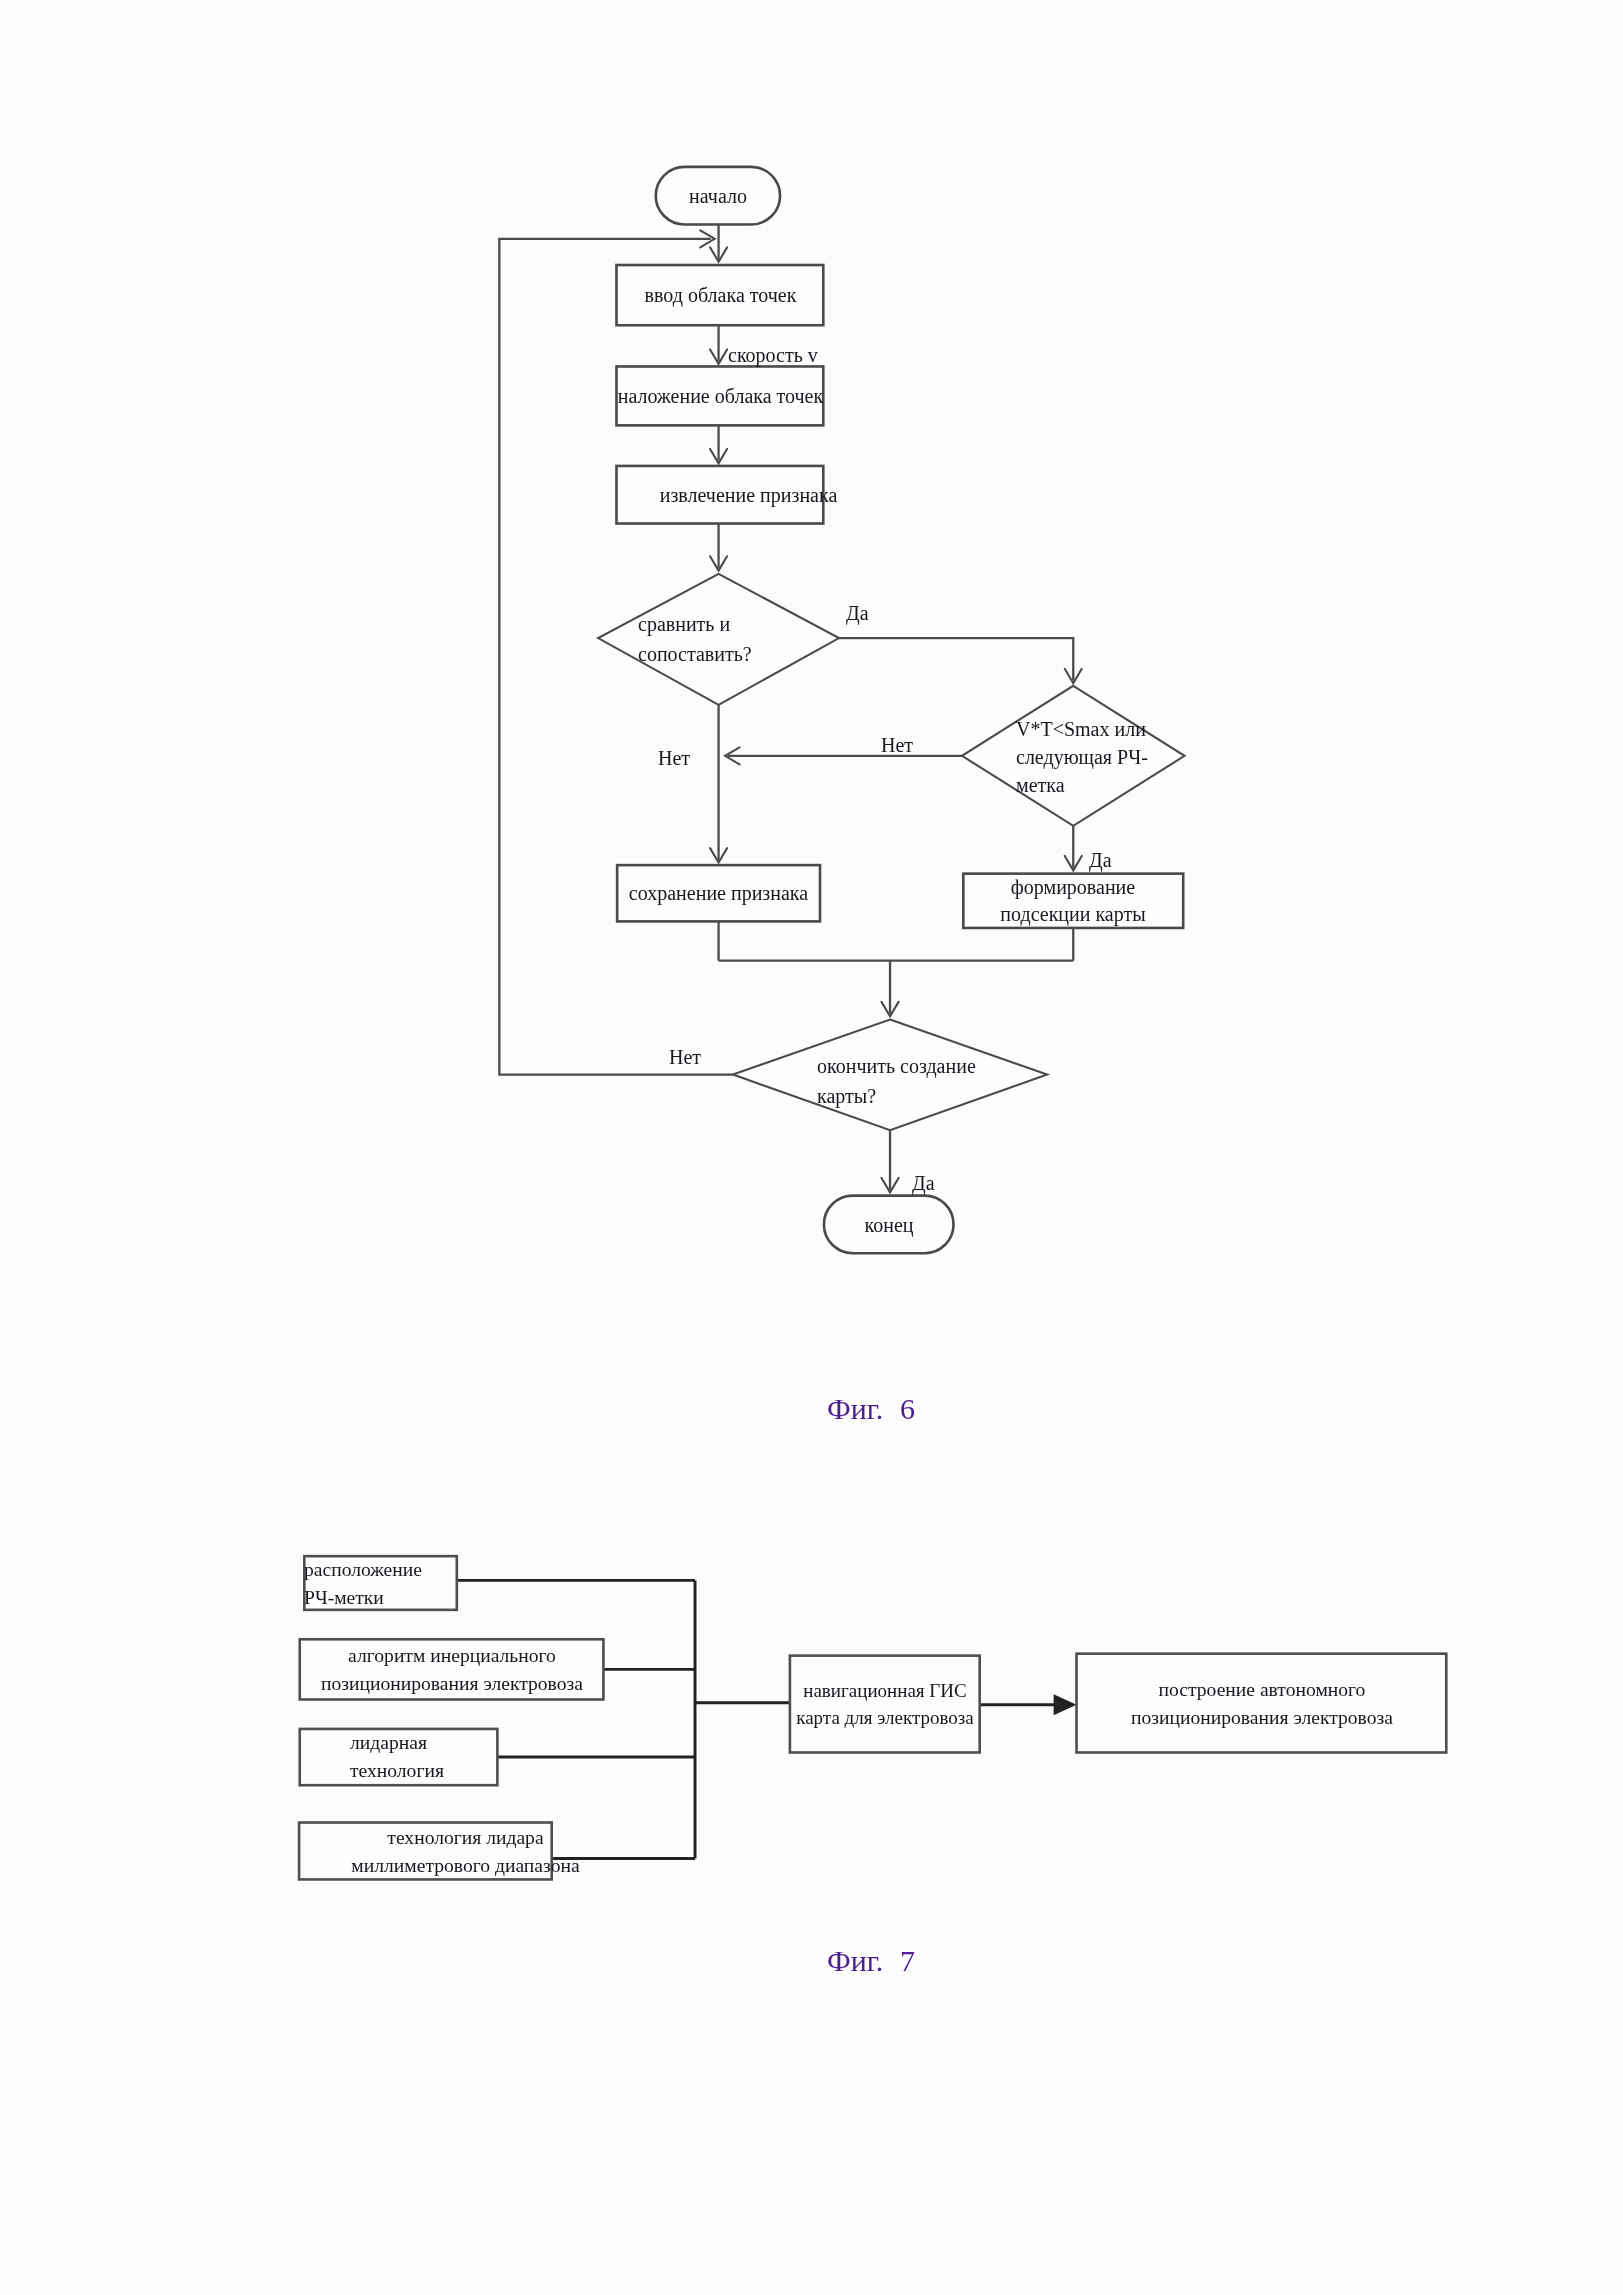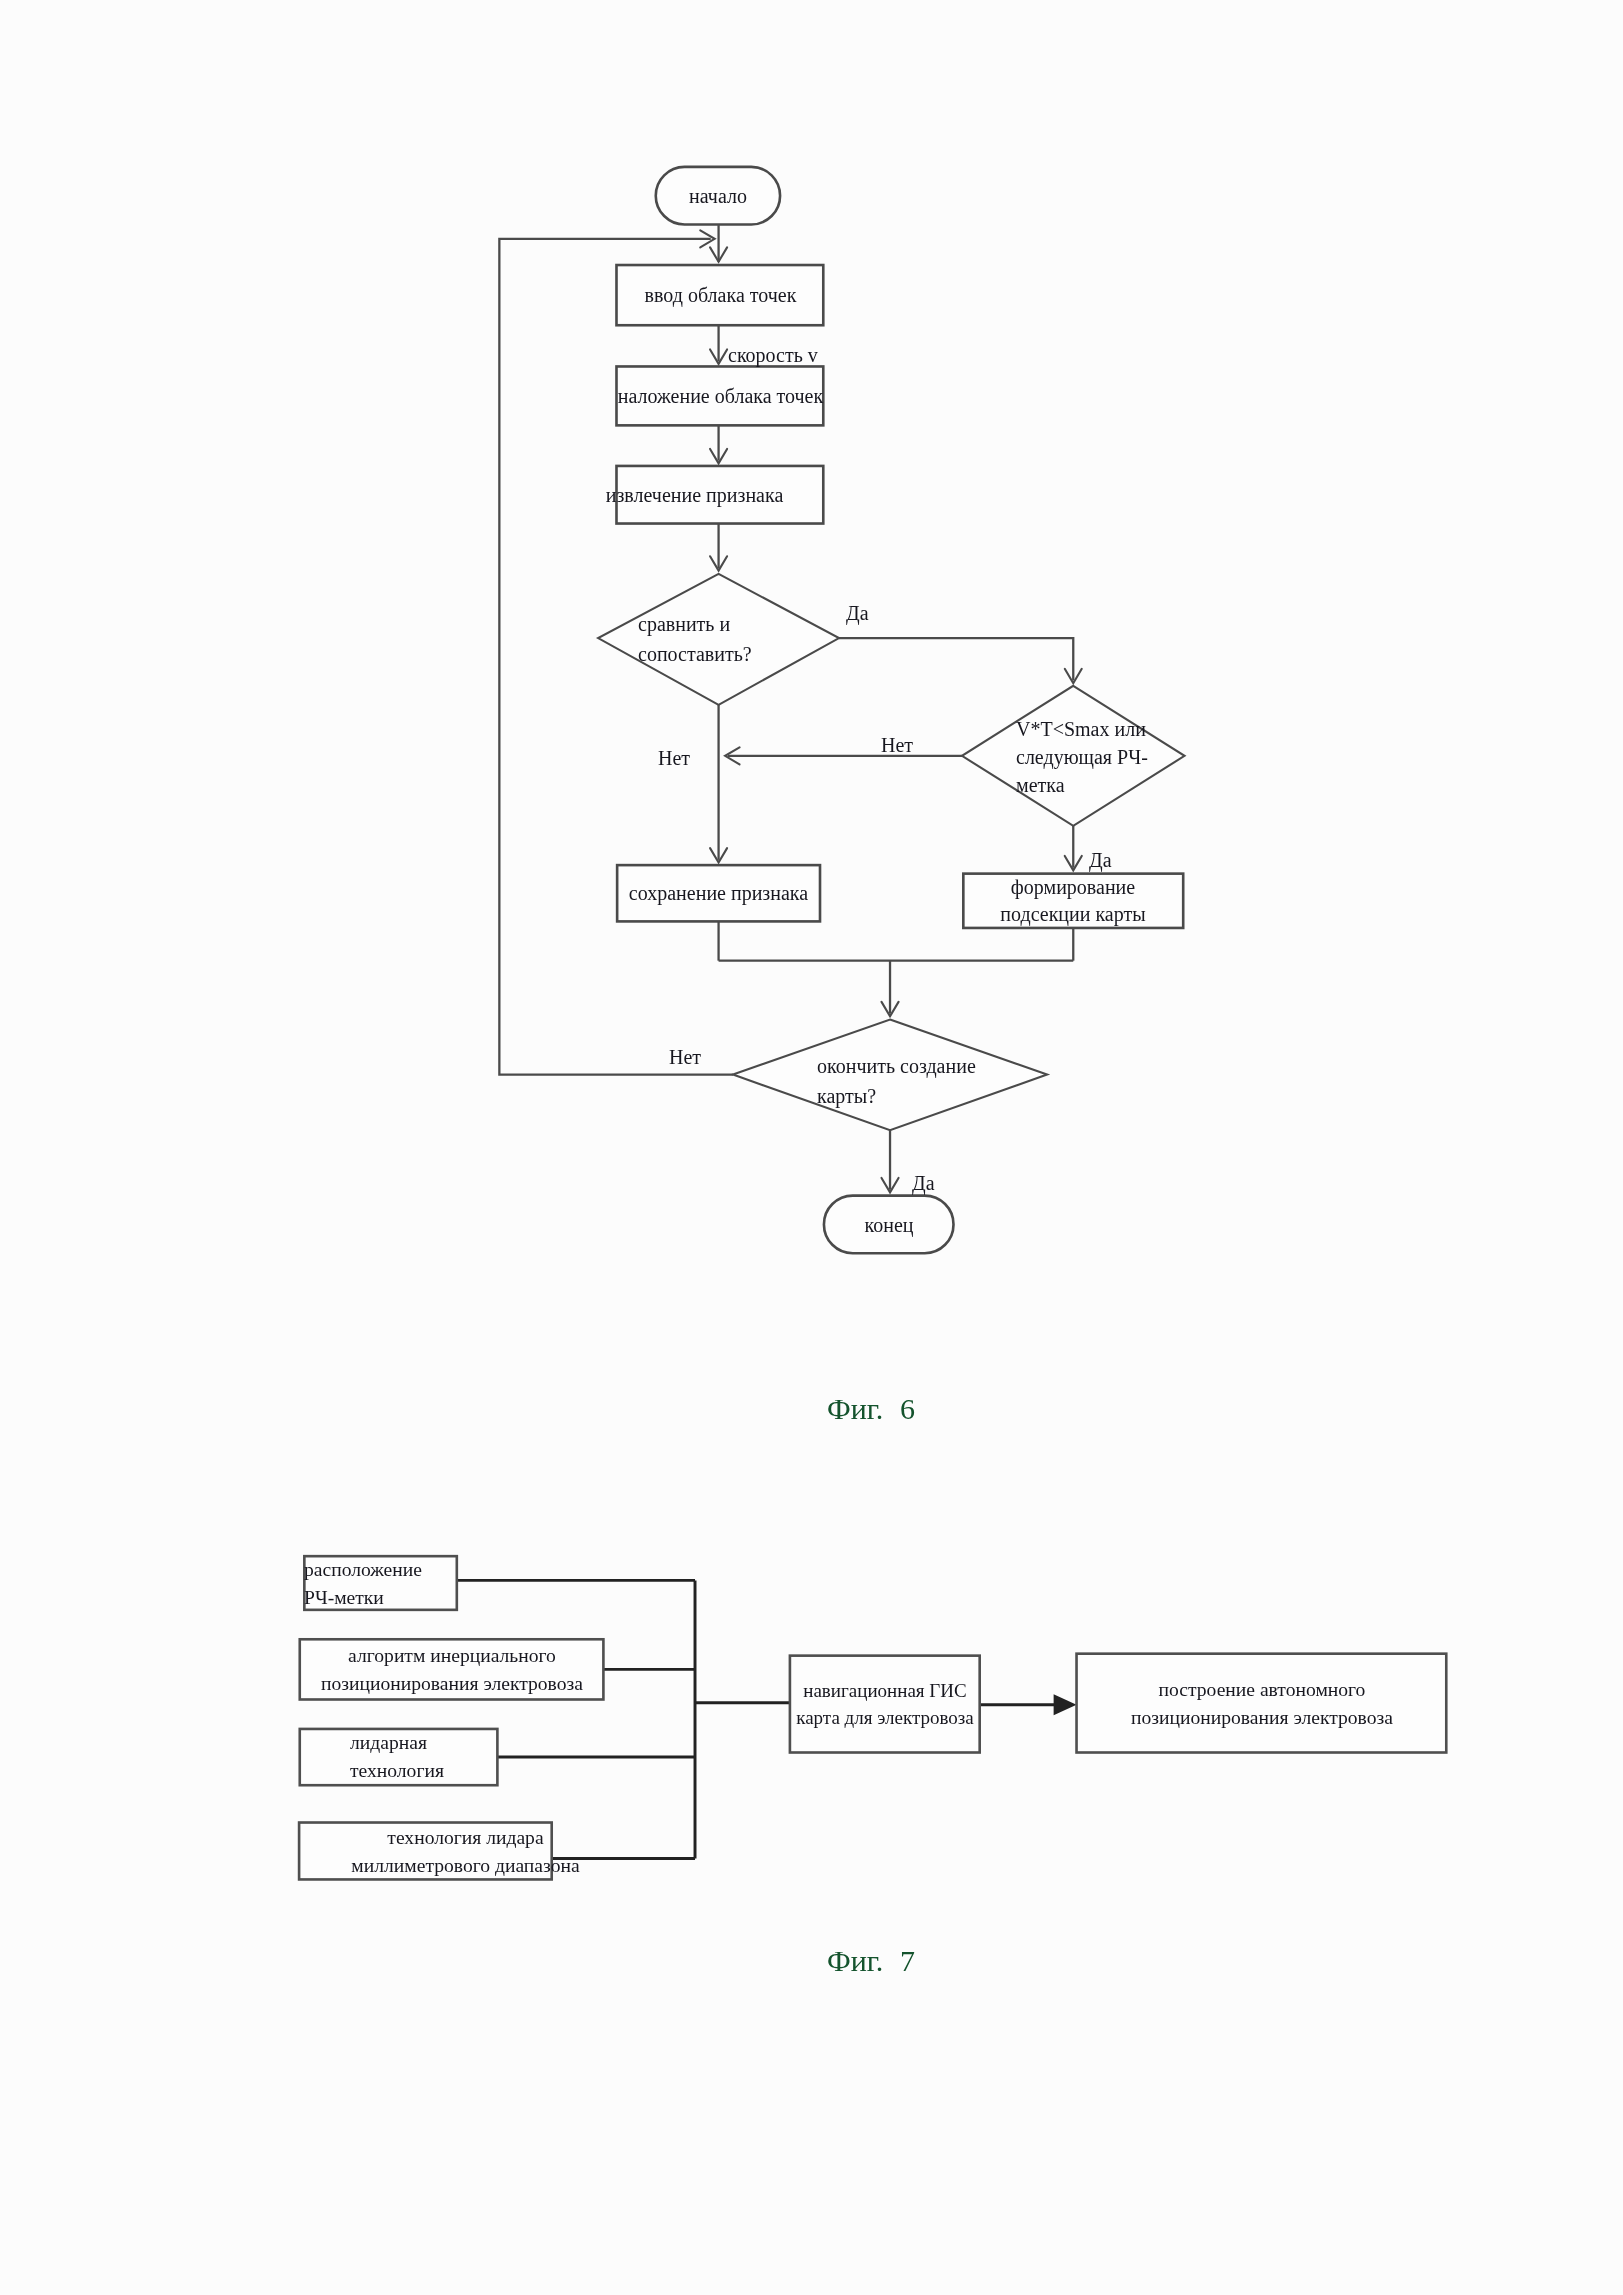--- a/index.html
+++ b/index.html
@@ -52,21 +52,21 @@
     align-items: center;
     justify-content: flex-start;
     text-align: left;
   }
   .edge-label { font-size: 20px; margin-top: 8px; }
   .caption {
     position: absolute;
     font-size: 30px;
     text-align: center;
     word-spacing: 9.2px;
-    color: #14532d;
+    color: #4c1d95;
   }
 </style>
 </head>
 <body>
 
 <div class="page">
 
   <svg class="art" viewBox="0 0 2480 3507" aria-hidden="true">
 
     <g>
@@ -129,21 +129,21 @@
   </svg>
 
   <div class="label center" style="left:656px; top:167px; width:124px; height:58px;">начало</div>
 
   <div class="label center" style="left:617px; top:265px; width:207px; height:60px;">ввод облака точек</div>
 
   <div class="label edge-label" style="left:728px; top:333px;">скорость v</div>
 
   <div class="label center" style="left:617px; top:367px; width:207px; height:59px;">наложение облака точек</div>
 
-  <div class="label center" style="left:591px; top:466px; width:207px; height:58px;">извлечение признака</div>
+  <div class="label center" style="left:645px; top:466px; width:207px; height:58px;">извлечение признака</div>
 
   <div class="label" style="left:638px; top:609px; width:170px; line-height:1.5;">сравнить и
 сопоставить?</div>
 
   <div class="label edge-label" style="left:846px; top:591px;">Да</div>
 
   <div class="label edge-label" style="left:658px; top:736px;">Нет</div>
 
   <div class="label" style="left:1016px; top:715px; width:170px; line-height:1.4;">V*T&lt;Smax или
 следующая РЧ-

